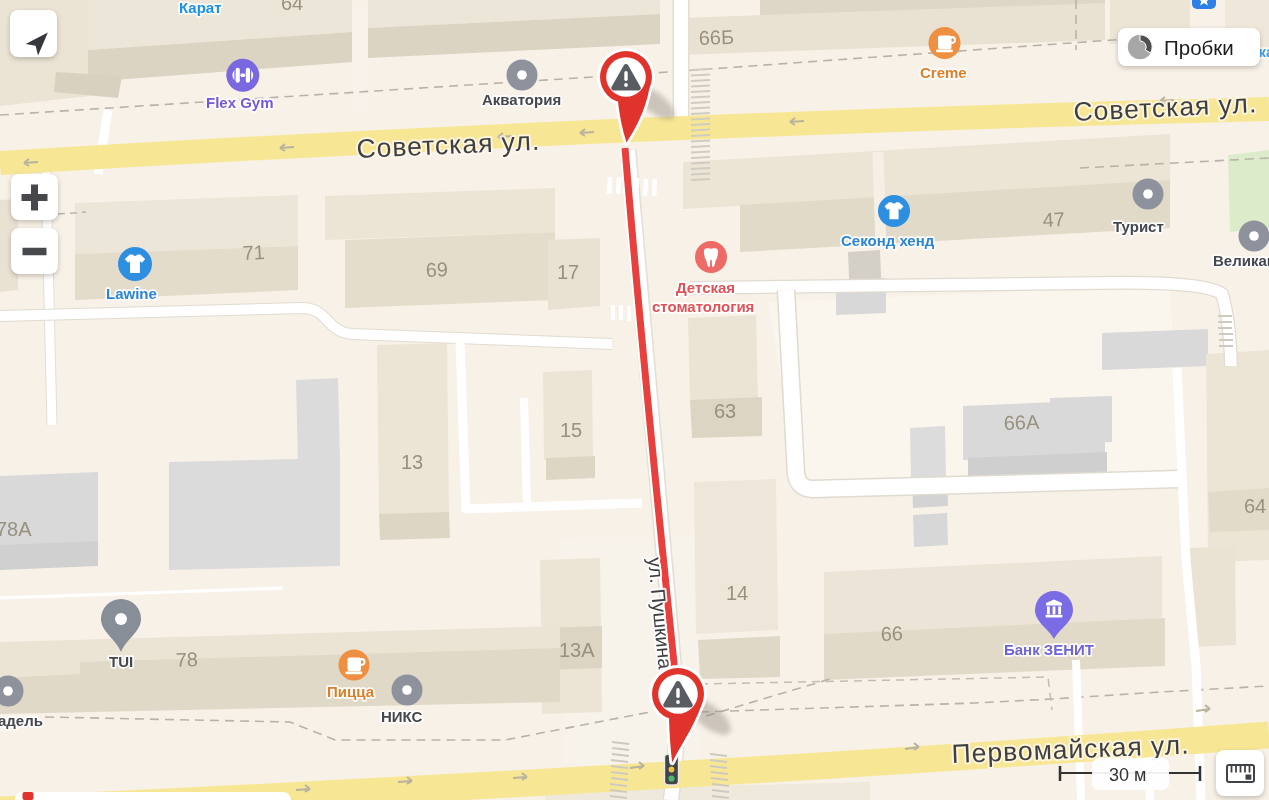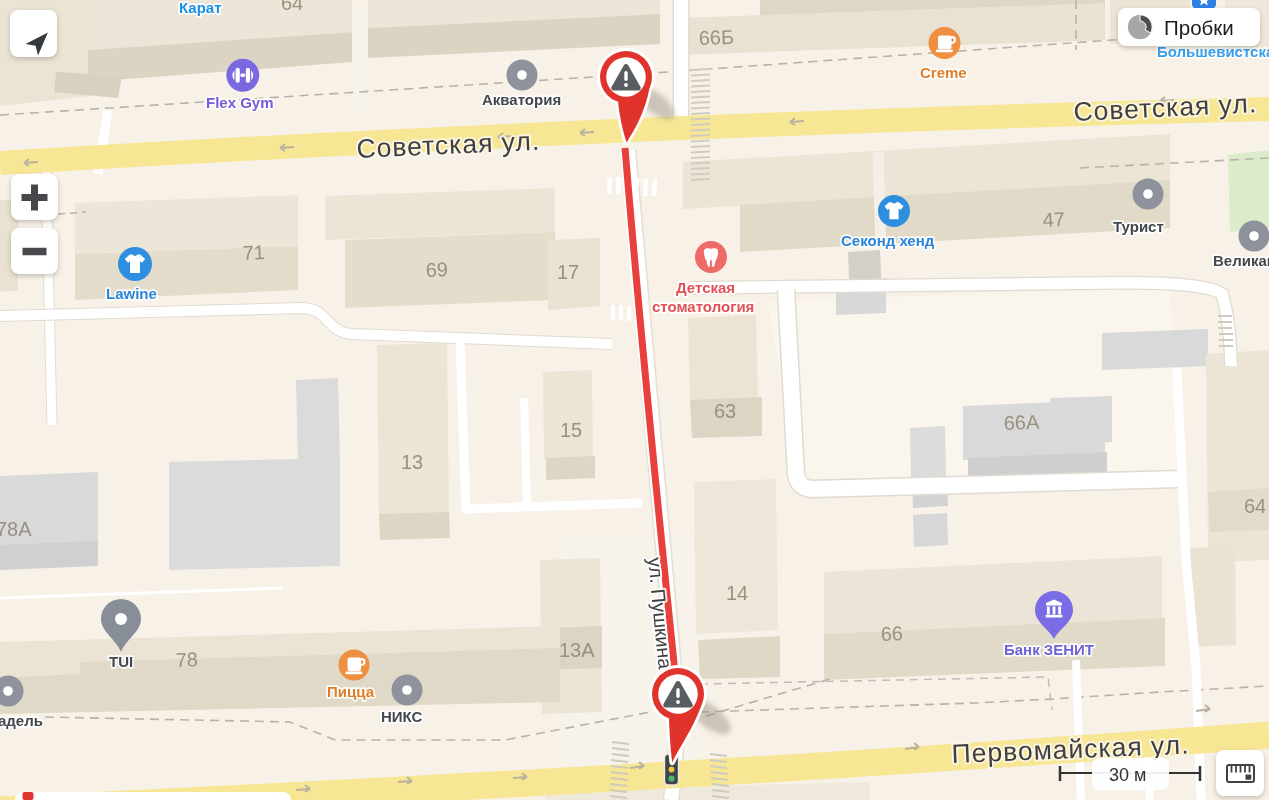--- a/index.html
+++ b/index.html
@@ -449,21 +449,21 @@
         <path d="M23.5,10.5 L23.5,36.5 M10.5,23.5 L36.5,23.5" stroke="#46484b" stroke-width="7"></path>
       </svg>
 </div>
 
 <div class="ctl" style="left:11px;top:228px;width:47px;height:46px;">
 <svg width="47" height="46">
         <path d="M11.5,23.5 L35.5,23.5" stroke="#46484b" stroke-width="7.5"></path>
       </svg>
 </div>
 
-<div class="ctl" style="left:1118px;top:8px;width:142px;height:38px;">
+<div class="ctl" style="left:1118px;top:28px;width:142px;height:38px;">
 <svg width="142" height="38">
 <circle cx="22" cy="19" r="12.2" fill="#a7a7a7"></circle>
 <path d="M22,6.8 A12.2,12.2 0 0 1 32.6,25 L27.4,22 A6.1,6.1 0 0 0 22,12.9 Z" fill="#4f4f4f" stroke="#fff" stroke-width="1"></path>
 <text x="46" y="26.5" font-size="20.5" fill="#1d1d1d" font-family="Liberation Sans">Пробки</text>
 </svg>
 </div>
 
 <div class="ctl" style="left:1216px;top:750px;width:48px;height:46px;">
 <svg width="48" height="46">
 <rect x="11" y="15" width="27" height="17" rx="2" fill="none" stroke="#3f4347" stroke-width="2"></rect>

